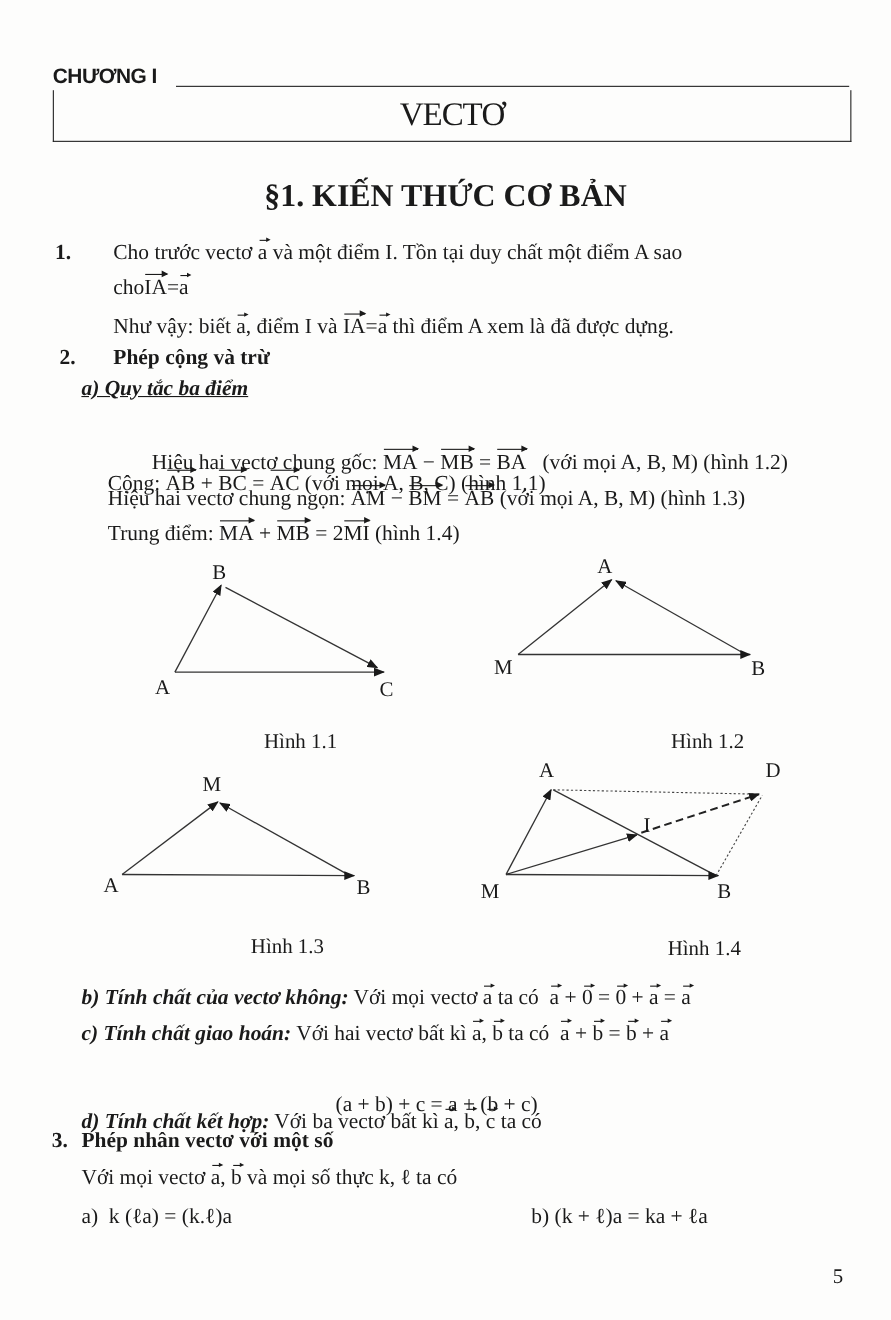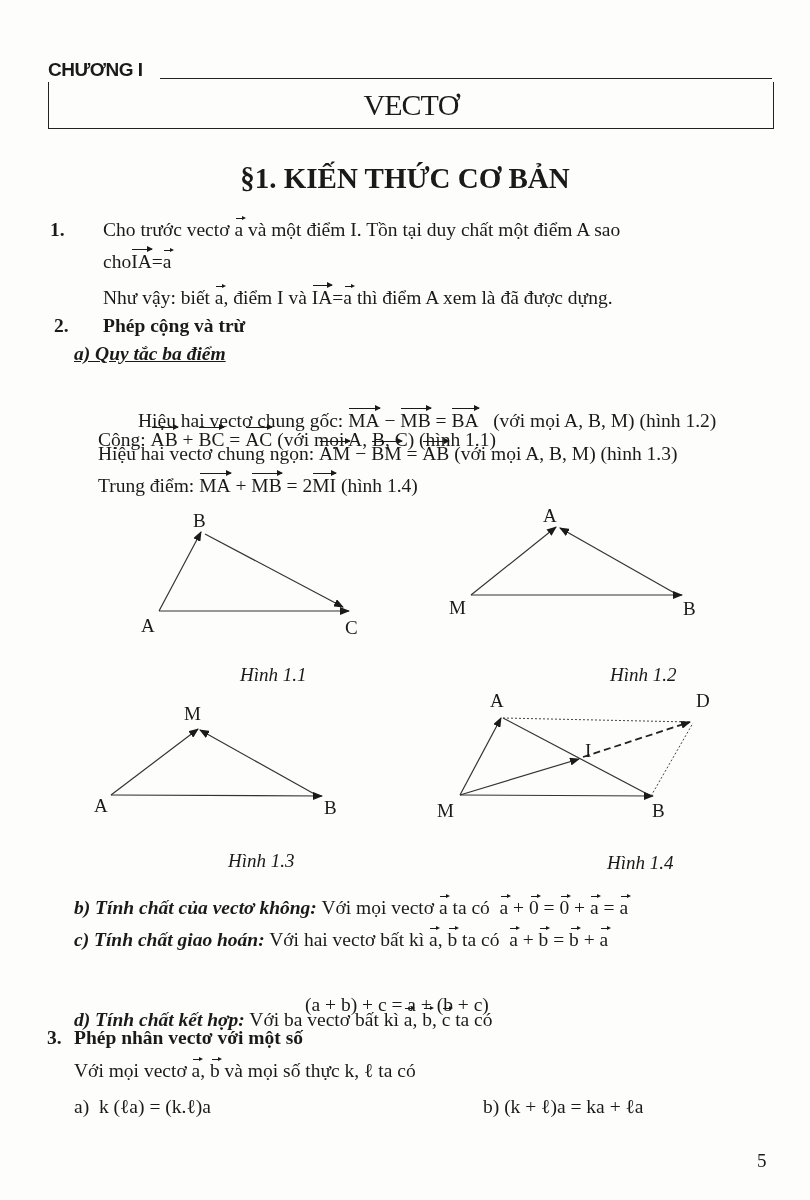--- a/index.html
+++ b/index.html
@@ -31,21 +31,21 @@
     border-left:6px solid #1a1a1a; border-top:3px solid transparent; border-bottom:3px solid transparent;
   }
   .vs { display:inline-block; position:relative; }
   .vs::before {
     content:""; position:absolute; left:50%; width:7px; margin-left:-3px; top:-2px; border-top:1px solid #1a1a1a;
   }
   .vs::after {
     content:""; position:absolute; left:50%; margin-left:3px; top:-4.5px; width:0; height:0;
     border-left:4px solid #1a1a1a; border-top:2.2px solid transparent; border-bottom:2.2px solid transparent;
   }
-  .caption { font-style:italic; font-size:19px; }
+  .caption { font-size:19px; }
   .fig-label { font-size:19px; }
   svg { position:absolute; overflow:visible; }
   .page-num { left:757px; top:1150px; font-size:19px; }
 </style>
 </head>
 <body>
 
 <div class="abs chapter-label">CHƯƠNG I</div>
 <div class="abs chapter-rule"></div>
 <div class="abs title-box">

